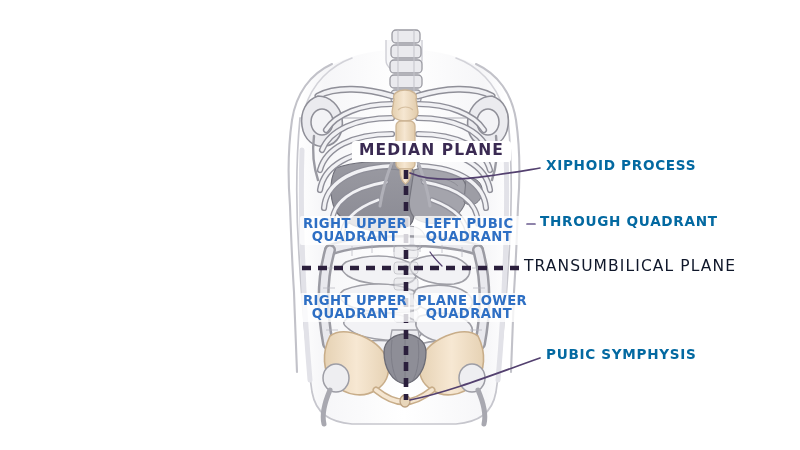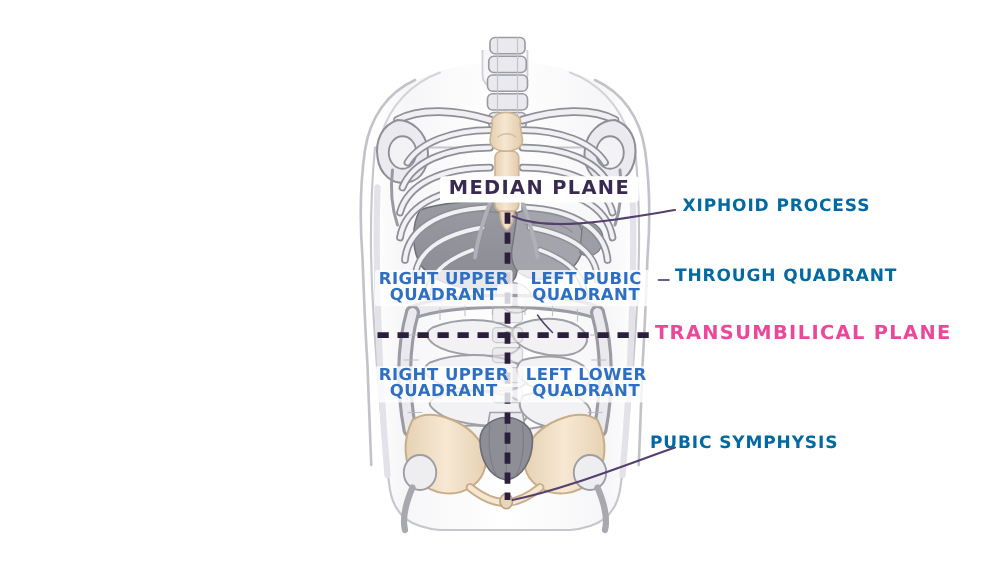--- a/index.html
+++ b/index.html
@@ -20,22 +20,22 @@
   .plane-chip{
     background:#ffffff;
     color:#3a2a52;
     font-weight:700;
     font-size:15.5px;
     letter-spacing:1.1px;
     padding:2px 7px 3px 7px;
     border-radius:3px;
   }
   .plane-plain{
-    color:#ec4899;
-    font-weight:700;
+    color:#0f172a;
+    font-weight:400;
     font-size:15.5px;
     letter-spacing:1.1px;
   }
   .quad{
     color:#2e6fc4;
     font-weight:700;
     font-size:13.2px;
     letter-spacing:.4px;
     text-align:center;
     background:rgba(255,255,255,.80);
@@ -331,23 +331,23 @@
     <span>LEFT PUBIC</span>
     <span>QUADRANT</span>
   </div>
 
   <div class="lbl quad" style="left:300px;top:293px;width:104px;">
     <span>RIGHT UPPER</span>
     <span>QUADRANT</span>
   </div>
 
   <div class="lbl quad" style="left:414px;top:293px;width:104px;">
-    <span>LEFT LOWER</span>
+    <span>PLANE LOWER</span>
     <span>QUADRANT</span>
   </div>
 
   <div class="lbl callout" style="left:546px;top:159px;">XIPHOID PROCESS</div>
 
   <div class="lbl callout" style="left:540px;top:215px;">THROUGH QUADRANT</div>
 
-  <div class="lbl callout" style="left:520px;top:348px;">PUBIC SYMPHYSIS</div>
+  <div class="lbl callout" style="left:546px;top:348px;">PUBIC SYMPHYSIS</div>
 
 </div>
 
 </body></html>

